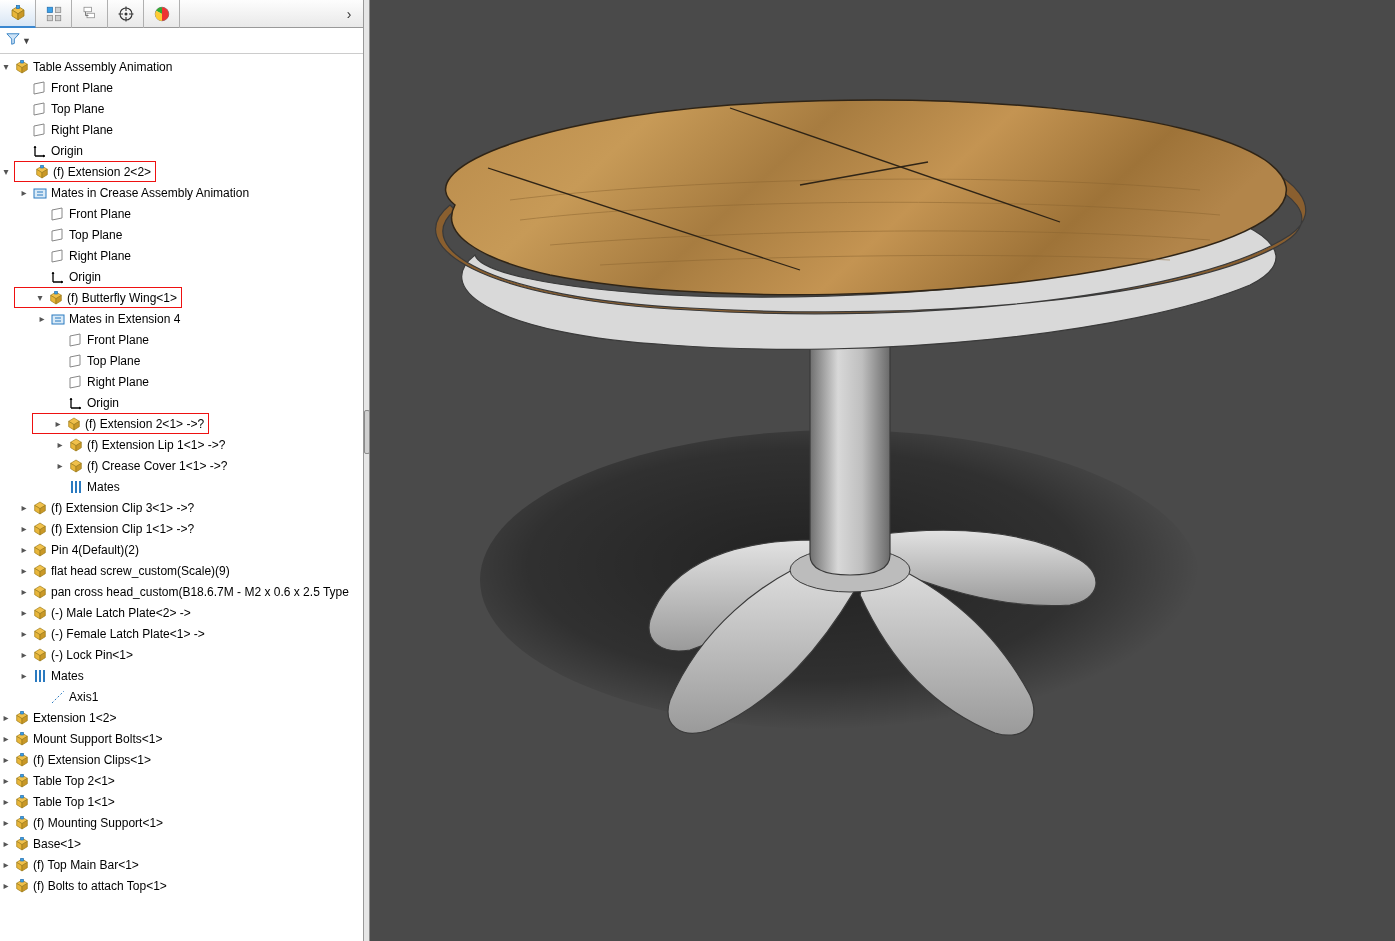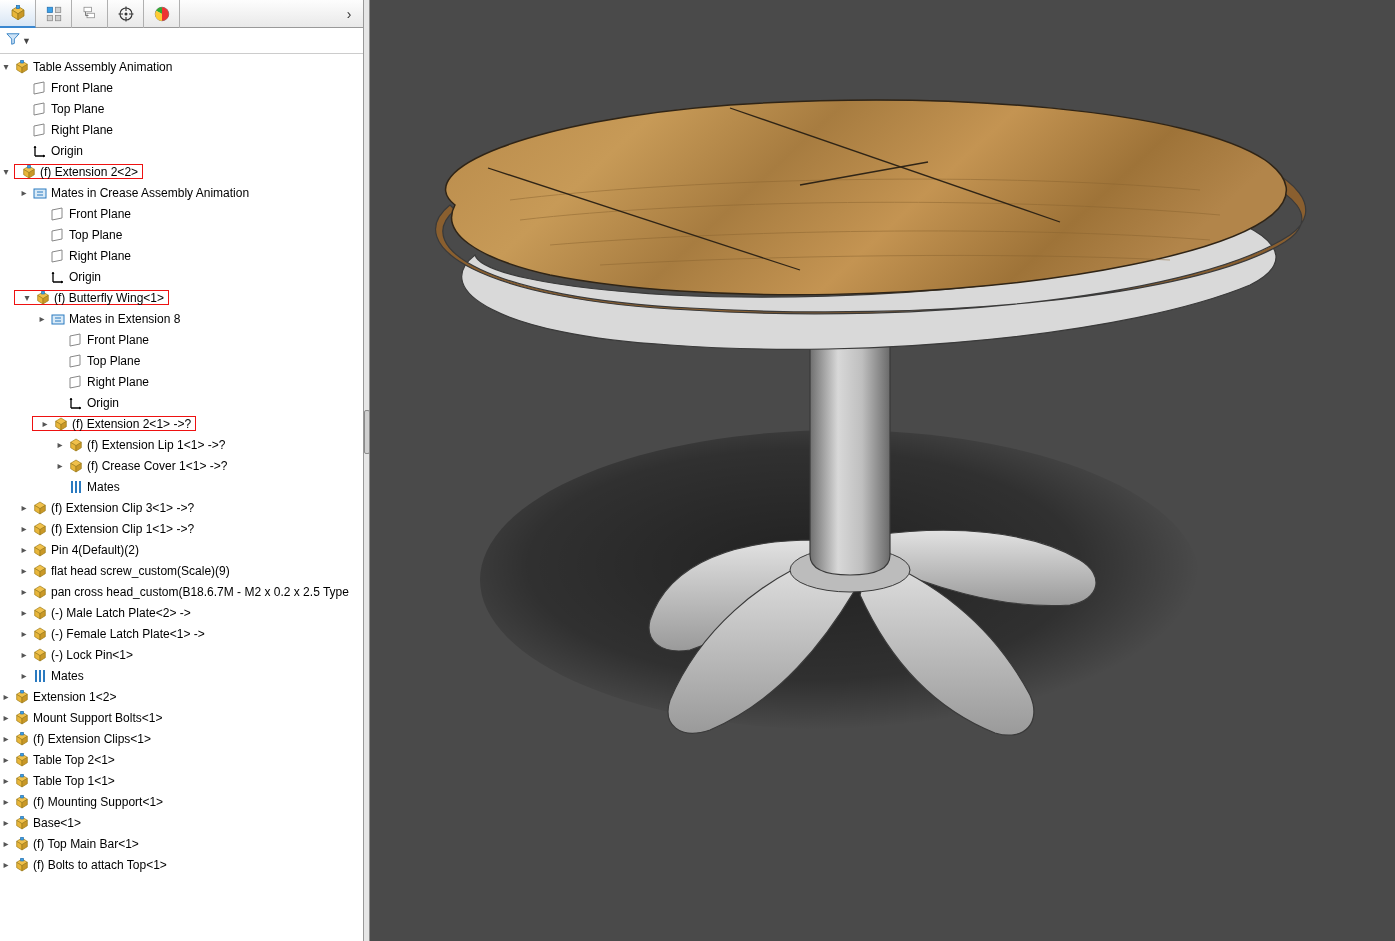--- a/index.html
+++ b/index.html
@@ -16,21 +16,21 @@
 .filter-icon svg { width: 14px; height: 14px; }
 .filter-dd { font-size: 9px; color: #444; margin-left: 2px; }
 .tree { flex: 1; overflow: auto; padding: 2px 0 8px 0; }
 .row { display: flex; align-items: center; height: 21px; white-space: nowrap; cursor: default; }
 .ind { display: inline-block; width: 18px; height: 1px; flex-shrink: 0; }
 .exp { width: 12px; height: 12px; display: inline-flex; align-items: center; justify-content: center; color: #555; font-size: 10px; margin-right: 2px; cursor: pointer; flex-shrink: 0; }
 .exp.none { visibility: hidden; }
 .ic { width: 16px; height: 16px; margin-right: 3px; flex-shrink: 0; display: inline-flex; align-items: center; justify-content: center; }
 .ic svg { width: 16px; height: 16px; }
 .lbl { white-space: nowrap; }
-.hl { border: 1.5px solid #e11; padding: 0 4px 0 6px; display: inline-flex; align-items: center; height: 15px; justify-content: flex-end; }
+.hl { border: 1.5px solid #e11; padding: 0 4px 0 19px; display: inline-flex; align-items: center; height: 21px; justify-content: flex-end; }
 .viewport { flex: 1; background: #4a4a4a; position: relative; }
 .vsep { position: absolute; left: 0; top: 0; width: 6px; height: 100%; background: #e6e6e6; border-right: 1px solid #8a8a8a; }
 .vhandle { position: absolute; left: 0; top: 410px; width: 6px; height: 44px; background: #cfcfcf; border: 1px solid #8a8a8a; border-radius: 2px; }
 .render { position: absolute; left: 6px; right: 0; top: 0; bottom: 0; }
 .render svg { width: 100%; height: 100%; display: block; }
 </style>
 </head>
 <body>
 
 <div class="app">
@@ -232,21 +232,21 @@
       <div class="row">
           <span class="ind"></span>
           <span class="ind"></span>
           <span class="exp">▸</span>
           <span class="ic">
             <svg viewBox="0 0 16 16">
               <rect x="2" y="4" width="12" height="9" fill="#d9eaf7" stroke="#2a7ac0"></rect>
               <path d="M5 7h6M5 10h6" stroke="#2a7ac0"></path>
             </svg>
           </span>
-          <span class="lbl">Mates in Extension 8</span>
+          <span class="lbl">Mates in Extension 4</span>
         </div>
       <div class="row">
           <span class="ind"></span>
           <span class="ind"></span>
           <span class="ind"></span>
           <span class="exp none">•</span>
           <span class="ic">
             <svg viewBox="0 0 16 16">
               <path d="M2 4l10-2v10L2 14z" fill="none" stroke="#888"></path>
             </svg>
@@ -399,21 +399,21 @@
       <div class="row">
           <span class="ind"></span>
           <span class="exp">▸</span>
           <span class="ic">
             <svg viewBox="0 0 24 24">
               <path d="M4 8l8-5 8 5-8 5z" fill="#f0c04a" stroke="#9a7a1a"></path>
               <path d="M4 8v8l8 5V13z" fill="#e8b63a" stroke="#9a7a1a"></path>
               <path d="M20 8v8l-8 5V13z" fill="#c99827" stroke="#9a7a1a"></path>
             </svg>
           </span>
-          <span class="lbl">pan cross head_custom(B18.6.7M - M2 x 0.2 x 2.5 Type</span>
+          <span class="lbl">pan cross head_custom(B18.6.7M - M2 x 0.6 x 2.5 Type</span>
         </div>
       <div class="row">
           <span class="ind"></span>
           <span class="exp">▸</span>
           <span class="ic">
             <svg viewBox="0 0 24 24">
               <path d="M4 8l8-5 8 5-8 5z" fill="#f0c04a" stroke="#9a7a1a"></path>
               <path d="M4 8v8l8 5V13z" fill="#e8b63a" stroke="#9a7a1a"></path>
               <path d="M20 8v8l-8 5V13z" fill="#c99827" stroke="#9a7a1a"></path>
             </svg>
@@ -446,20 +446,31 @@
         </div>
       <div class="row">
           <span class="ind"></span>
           <span class="exp">▸</span>
           <span class="ic">
             <svg viewBox="0 0 16 16">
               <path d="M4 2v12M8 2v12M12 2v12" stroke="#2a7ac0" stroke-width="2"></path>
             </svg>
           </span>
           <span class="lbl">Mates</span>
+        </div>
+      <div class="row">
+          <span class="ind"></span>
+          <span class="ind"></span>
+          <span class="exp none">•</span>
+          <span class="ic">
+            <svg viewBox="0 0 16 16">
+              <path d="M2 14L14 2" stroke="#2a7ac0" stroke-dasharray="2 2"></path>
+            </svg>
+          </span>
+          <span class="lbl">Axis1</span>
         </div>
 
       <div class="row">
           <span class="exp">▸</span>
           <span class="ic">
             <svg viewBox="0 0 24 24">
               <path d="M4 8l8-5 8 5-8 5z" fill="#f0c04a" stroke="#9a7a1a"></path>
               <path d="M4 8v8l8 5V13z" fill="#e8b63a" stroke="#9a7a1a"></path>
               <path d="M20 8v8l-8 5V13z" fill="#c99827" stroke="#9a7a1a"></path>
               <rect x="10" y="2" width="4" height="4" fill="#3aa0e8" stroke="#2670b0"></rect>

